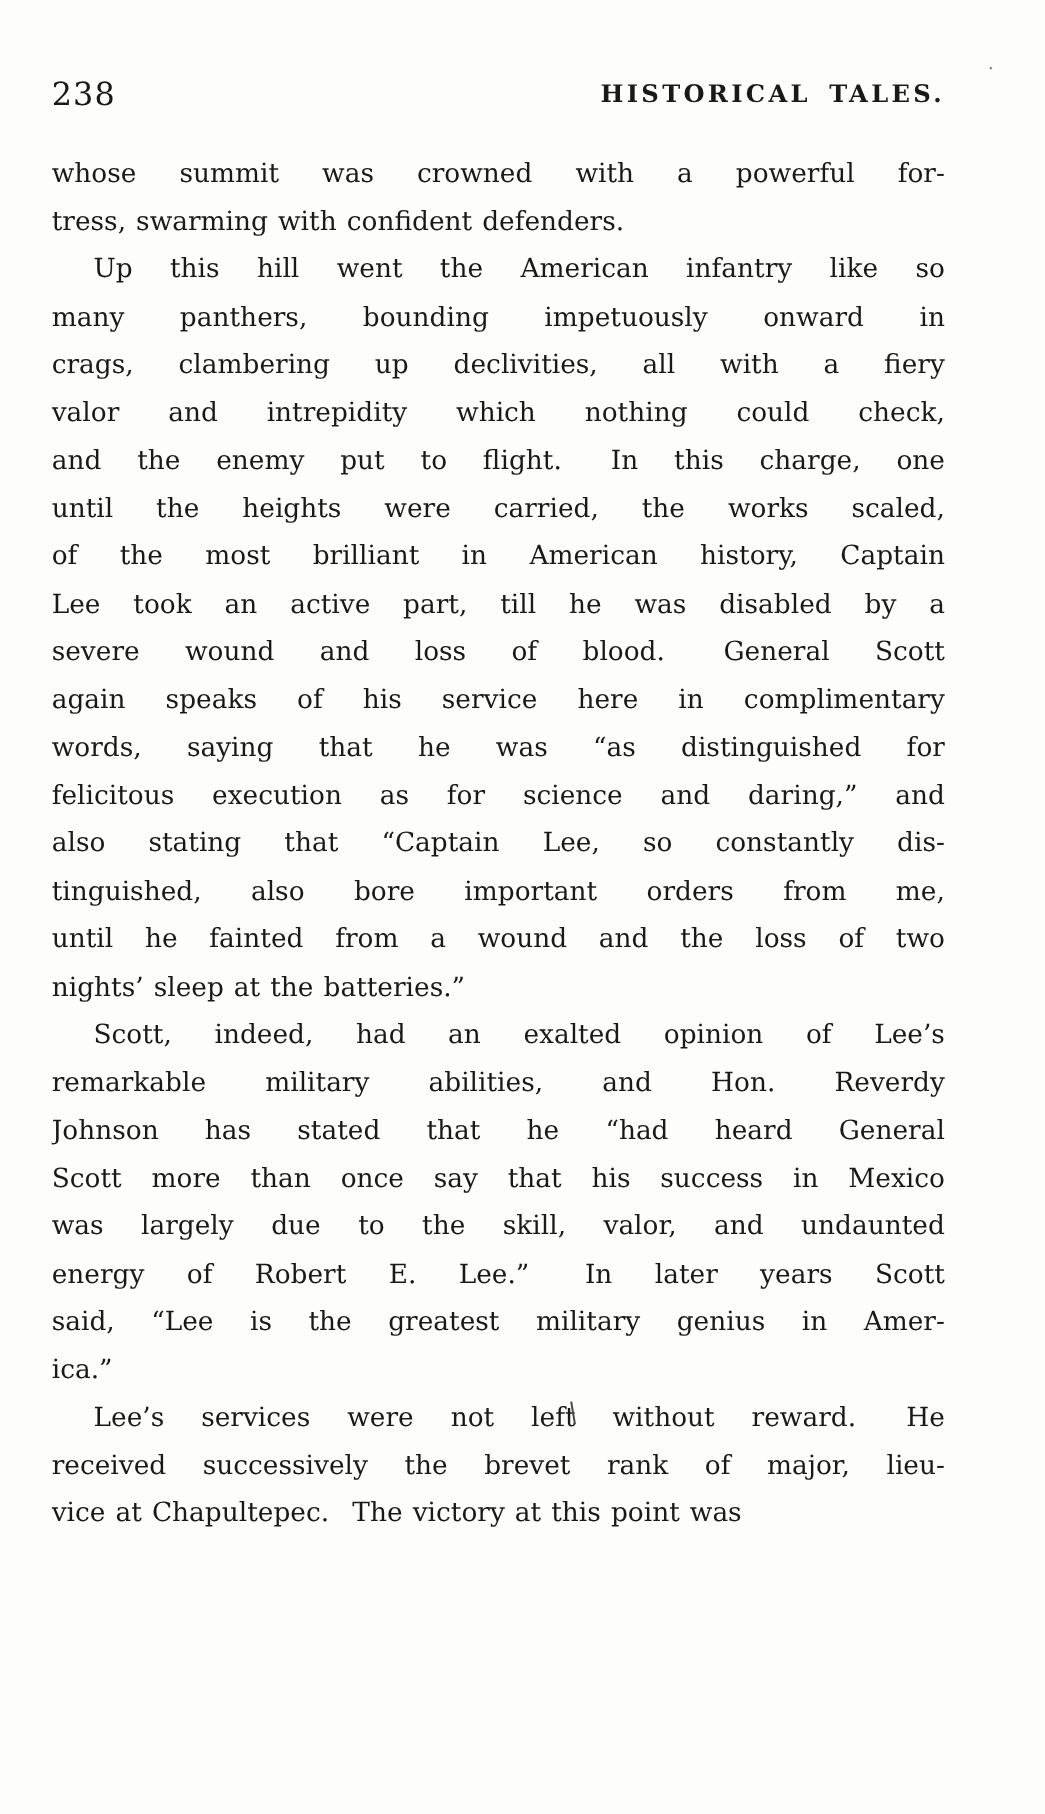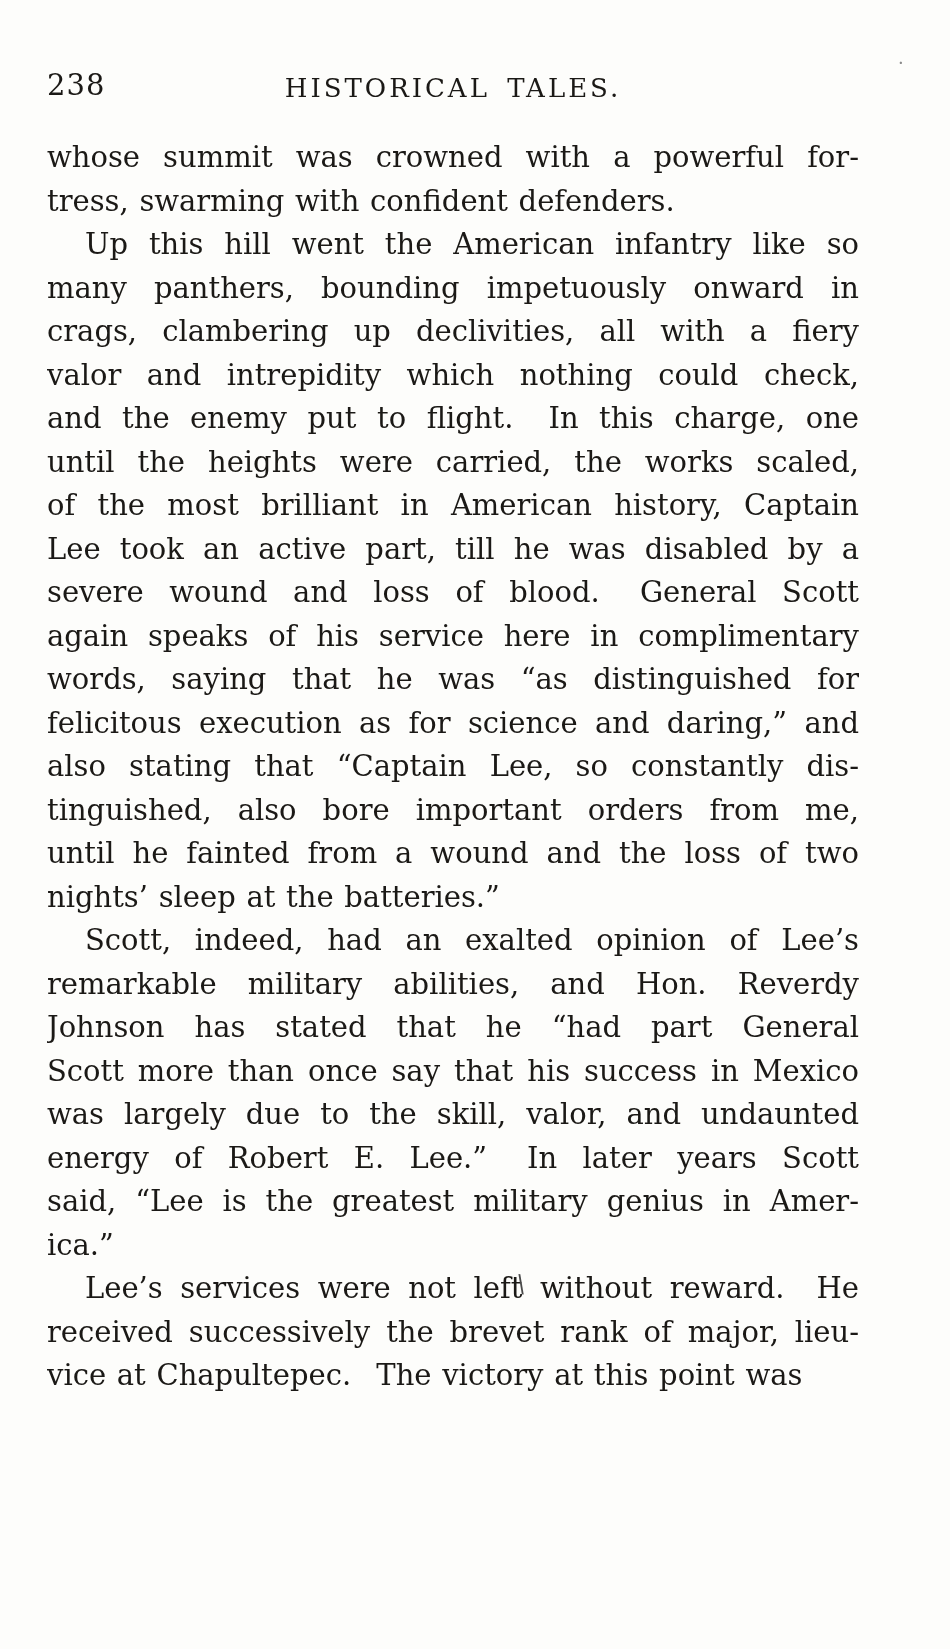--- a/index.html
+++ b/index.html
@@ -39,33 +39,33 @@
     top: 0;
     font-size: 29px;
     letter-spacing: 1px;
   }
 
   .running-head {
     position: absolute;
     left: 0;
     right: 0;
     top: 5px;
-    text-align: center;
-    font-size: 26px;
-    font-weight: normal;
+    text-align: right;
+    font-size: 22px;
+    font-weight: bold;
     letter-spacing: 3px;
     word-spacing: 6px;
   }
 
   .page-body {
     position: absolute;
     left: 0;
     top: 136px;
     width: 812px;
-    font-size: 29px;
+    font-size: 24px;
     line-height: 43.5px;
     word-spacing: 1.5px;
   }
 
   .line {
     text-align: justify;
     text-align-last: justify;
     overflow: hidden;
     white-space: nowrap;
   }
@@ -123,21 +123,21 @@
       <div class="line">severe wound and loss of blood.  General Scott</div>
       <div class="line">again speaks of his service here in complimentary</div>
       <div class="line">words, saying that he was “as distinguished for</div>
       <div class="line">felicitous execution as for science and daring,” and</div>
       <div class="line">also stating that “Captain Lee, so constantly dis-</div>
       <div class="line">tinguished, also bore important orders from me,</div>
       <div class="line">until he fainted from a wound and the loss of two</div>
       <div class="line last">nights’ sleep at the batteries.”</div>
       <div class="line indent">Scott, indeed, had an exalted opinion of Lee’s</div>
       <div class="line">remarkable military abilities, and Hon. Reverdy</div>
-      <div class="line">Johnson has stated that he “had part General</div>
+      <div class="line">Johnson has stated that he “had heard General</div>
       <div class="line">Scott more than once say that his success in Mexico</div>
       <div class="line">was largely due to the skill, valor, and undaunted</div>
       <div class="line">energy of Robert E. Lee.”  In later years Scott</div>
       <div class="line">said, “Lee is the greatest military genius in Amer-</div>
       <div class="line last">ica.”</div>
       <div class="line indent">Lee’s services were not left without reward.  He</div>
       <div class="line">received successively the brevet rank of major, lieu-</div>
       <div class="line last">vice at Chapultepec.  The victory at this point was</div>
     </div>
 

